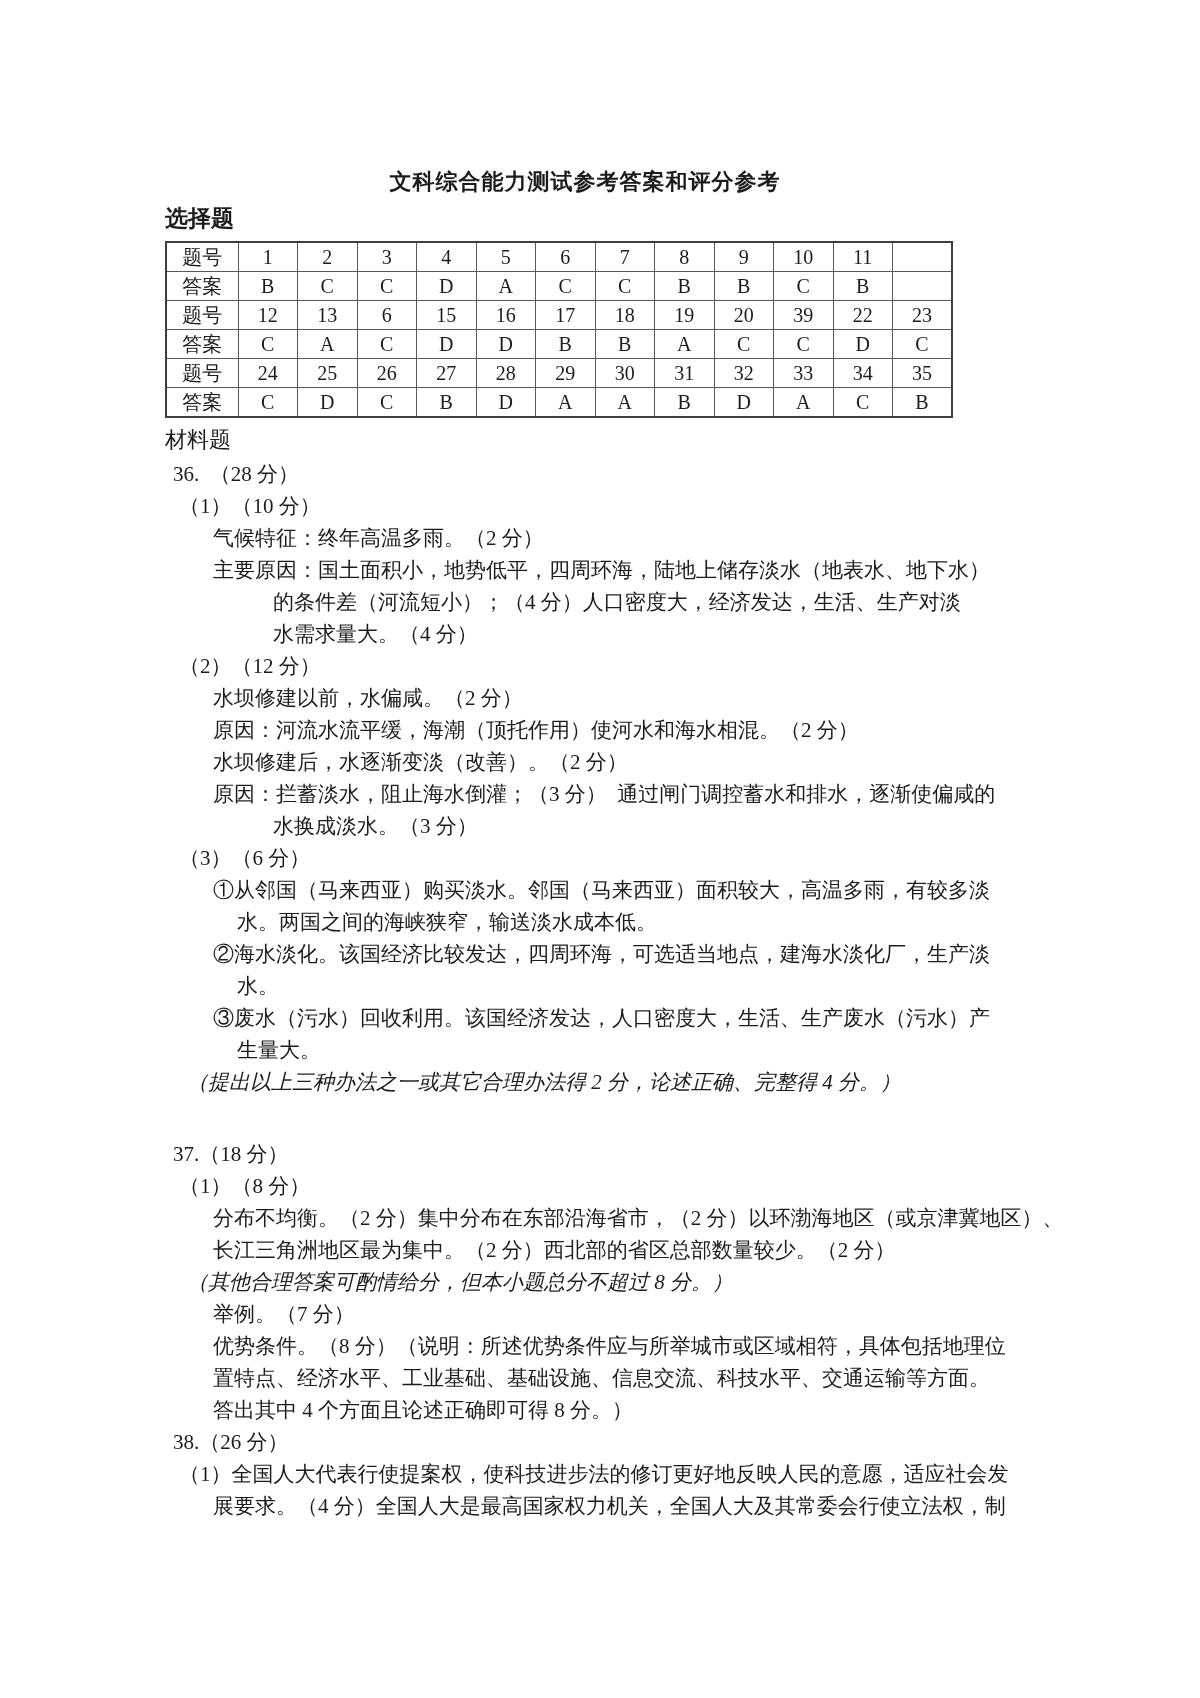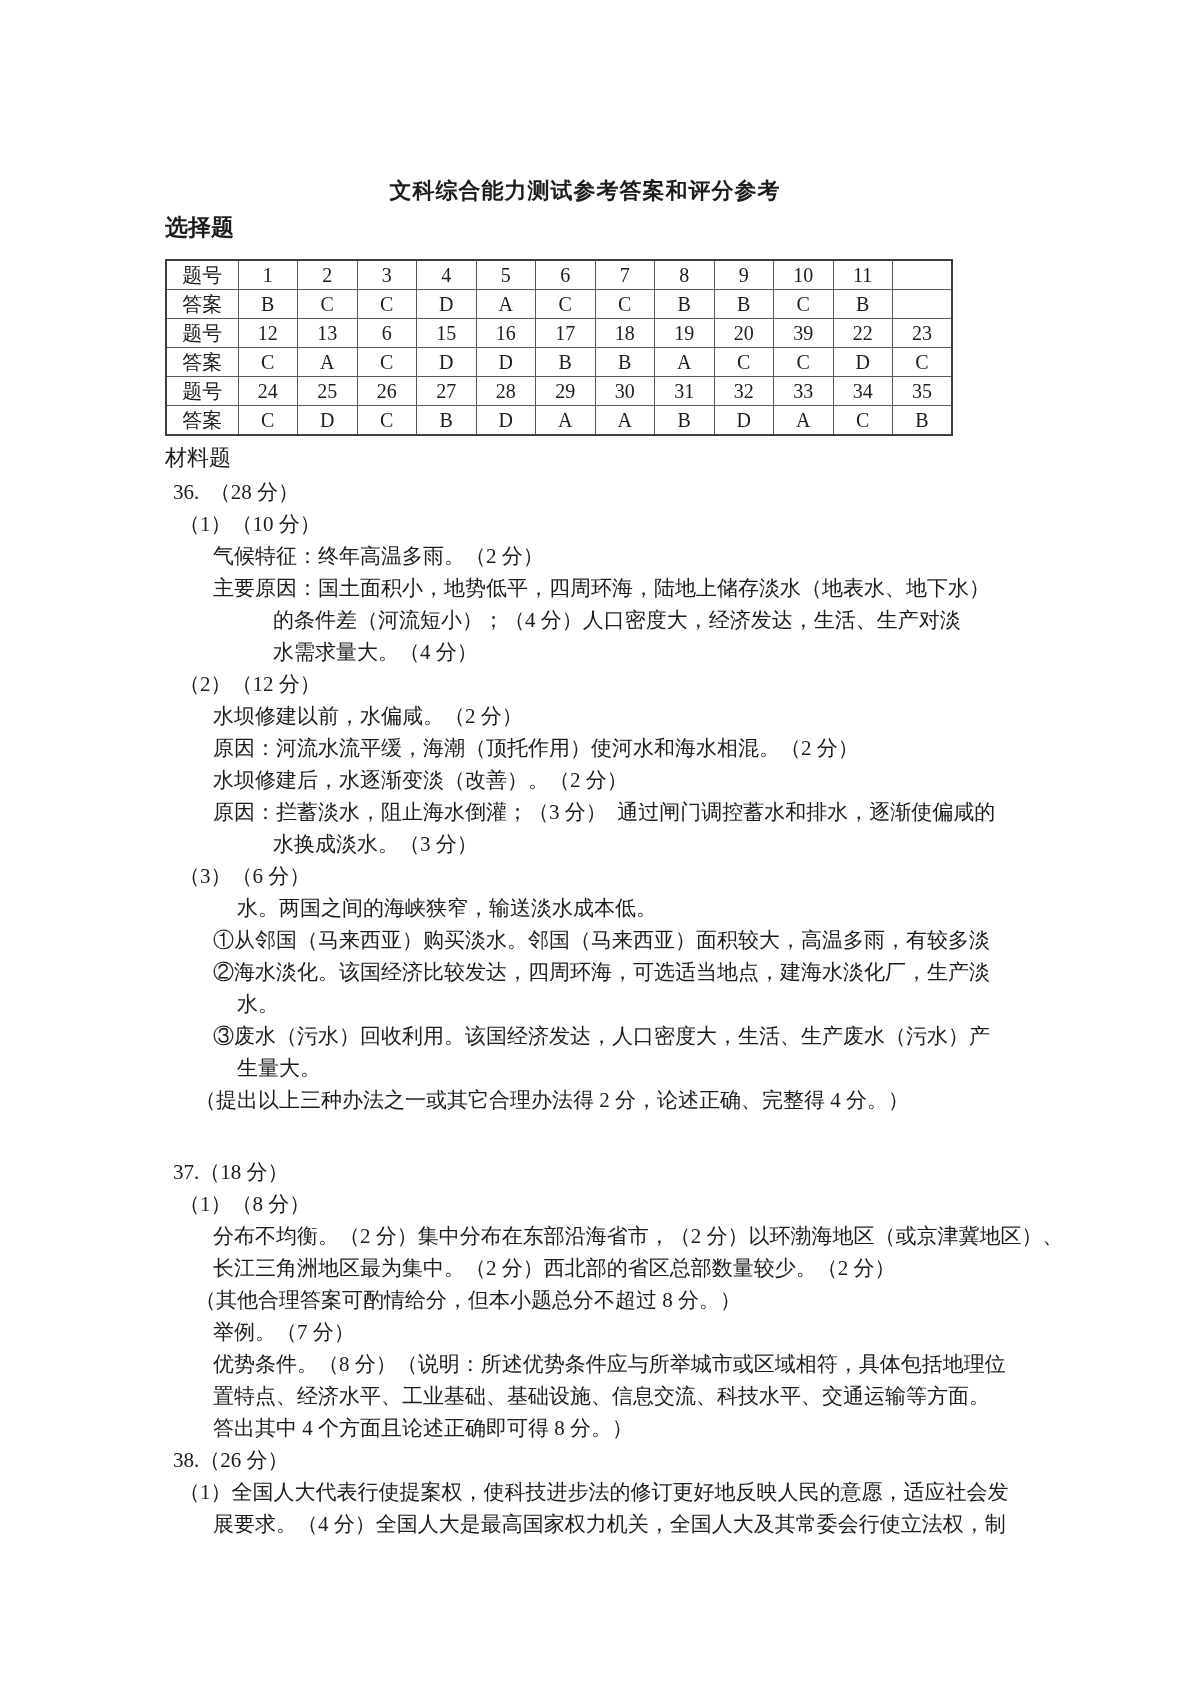--- a/index.html
+++ b/index.html
@@ -9,21 +9,21 @@
     height: 1698px;
     background: #ffffff;
     font-family: "Liberation Serif", "DejaVu Serif", serif;
     color: #1c1c1c;
     overflow: hidden;
     margin: 0 auto;
   }
   .content {
     position: absolute;
     left: 165px;
-    top: 177px;
+    top: 168px;
     width: 880px;
   }
   .doc-title {
     text-align: center;
     font-weight: bold;
     font-size: 22px;
     line-height: 28px;
     margin: 0 40px 8px 0;
     letter-spacing: 1px;
   }
@@ -34,21 +34,21 @@
   }
   .material-heading {
     font-size: 22px;
     line-height: 32px;
     font-weight: normal;
     margin-top: 6px;
   }
   table.answers {
     border-collapse: collapse;
     width: 787px;
-    margin-top: 16px;
+    margin-top: 7px;
     table-layout: fixed;
     border: 2px solid #3d3d3d;
   }
   table.answers td {
     border: 1px solid #585858;
     text-align: center;
     vertical-align: middle;
     height: 28px;
     font-size: 20px;
     padding: 0;
@@ -57,21 +57,21 @@
   table.answers td.label-cell { font-size: 20px; }
   .body-block { margin-top: 2px; }
   .line {
     white-space: pre;
     font-size: 21px;
     line-height: 32px;
     height: 32px;
   }
   .l0  { margin-left: 8px; }
   .l1  { margin-left: 14px; }
-  .l1b { margin-left: 30px; }
+  .l1b { margin-left: 22px; font-style: italic; }
   .l2  { margin-left: 48px; }
   .l2b { margin-left: 72px; }
   .l3  { margin-left: 108px; }
   .spacer { height: 40px; }
 </style>
 </head>
 <body>
 
 <div class="page">
   <div class="content">
@@ -188,22 +188,22 @@
         <div class="line l2">主要原因：国土面积小，地势低平，四周环海，陆地上储存淡水（地表水、地下水）</div>
         <div class="line l3">的条件差（河流短小）；（4 分）人口密度大，经济发达，生活、生产对淡</div>
         <div class="line l3">水需求量大。（4 分）</div>
         <div class="line l1">（2）（12 分）</div>
         <div class="line l2">水坝修建以前，水偏咸。（2 分）</div>
         <div class="line l2">原因：河流水流平缓，海潮（顶托作用）使河水和海水相混。（2 分）</div>
         <div class="line l2">水坝修建后，水逐渐变淡（改善）。（2 分）</div>
         <div class="line l2">原因：拦蓄淡水，阻止海水倒灌；（3 分）  通过闸门调控蓄水和排水，逐渐使偏咸的</div>
         <div class="line l3">水换成淡水。（3 分）</div>
         <div class="line l1">（3）（6 分）</div>
+        <div class="line l2">①从邻国（马来西亚）购买淡水。邻国（马来西亚）面积较大，高温多雨，有较多淡</div>
         <div class="line l2b">水。两国之间的海峡狭窄，输送淡水成本低。</div>
-        <div class="line l2">①从邻国（马来西亚）购买淡水。邻国（马来西亚）面积较大，高温多雨，有较多淡</div>
         <div class="line l2">②海水淡化。该国经济比较发达，四周环海，可选适当地点，建海水淡化厂，生产淡</div>
         <div class="line l2b">水。</div>
         <div class="line l2">③废水（污水）回收利用。该国经济发达，人口密度大，生活、生产废水（污水）产</div>
         <div class="line l2b">生量大。</div>
         <div class="line l1b">（提出以上三种办法之一或其它合理办法得 2 分，论述正确、完整得 4 分。）</div>
         <div class="line spacer"></div>
         <div class="line l0">37.（18 分）</div>
         <div class="line l1">（1）（8 分）</div>
         <div class="line l2">分布不均衡。（2 分）集中分布在东部沿海省市，（2 分）以环渤海地区（或京津冀地区）、</div>
         <div class="line l2">长江三角洲地区最为集中。（2 分）西北部的省区总部数量较少。（2 分）</div>

